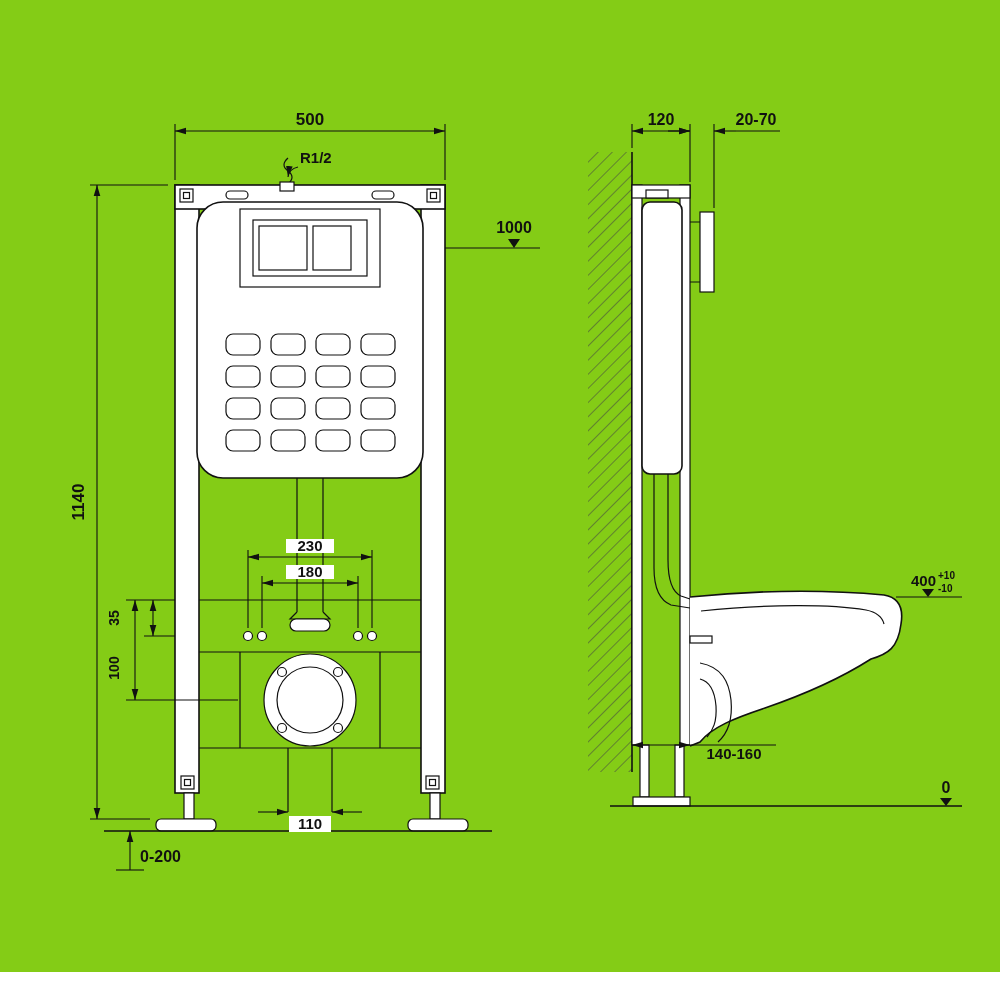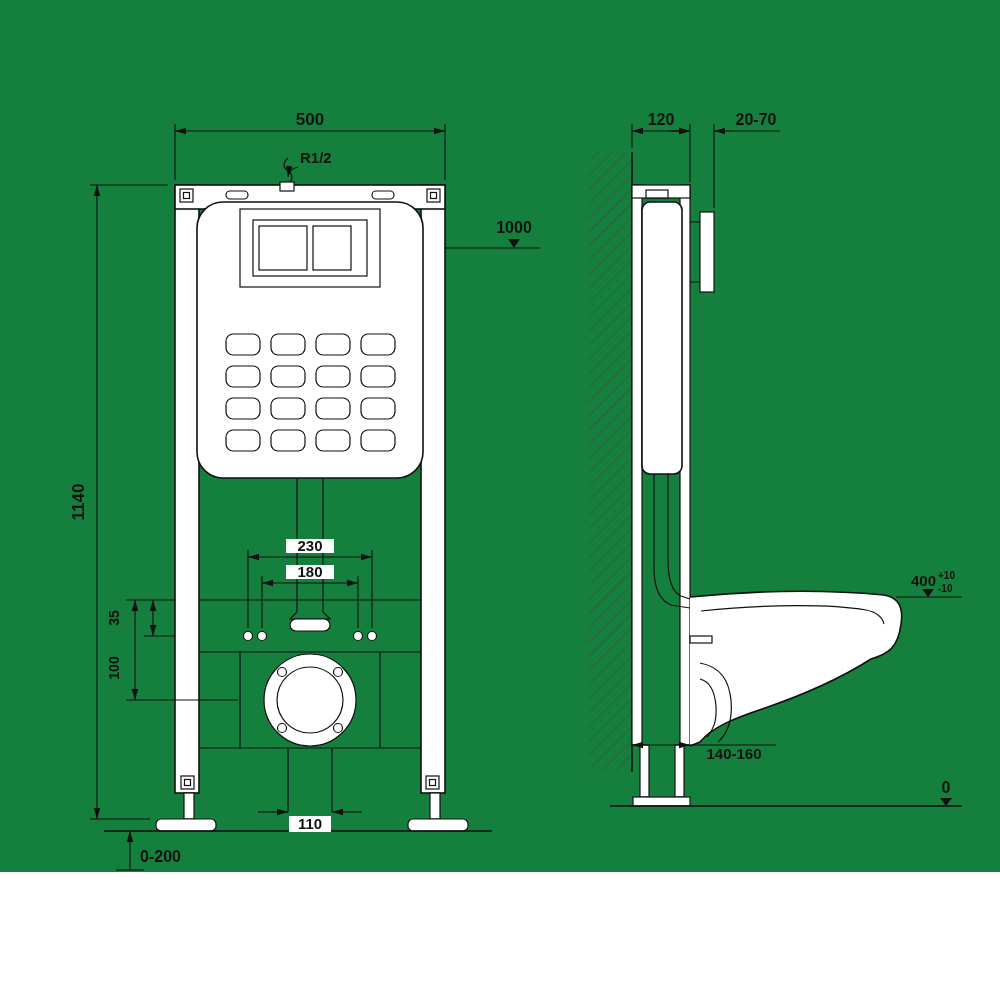--- a/index.html
+++ b/index.html
@@ -1,17 +1,17 @@
 <!DOCTYPE html>
 <html><head>
 <meta charset="utf-8">
 <title>Concealed cistern frame — installation drawing</title>
 <style>
   html,body{margin:0;padding:0;background:#fff;}
-  .stage{width:1000px;height:872px;position:relative;background:#15803d;}
+  .stage{width:1000px;height:972px;position:relative;background:#84cc16;}
   svg text{fill:#111;font-family:"Liberation Sans",sans-serif;}
   .t17{font-weight:700;font-size:17px;}
   .t16{font-weight:700;font-size:16px;}
   .t15{font-weight:700;font-size:15px;}
   .t14{font-weight:700;font-size:14px;}
   .t10{font-weight:700;font-size:10px;}
   .mid{text-anchor:middle;}
   .s16{stroke:#111;stroke-width:1.6;fill:#fff;}
   .s16n{stroke:#111;stroke-width:1.6;fill:none;}
   .s12{stroke:#111;stroke-width:1.2;fill:#fff;}

